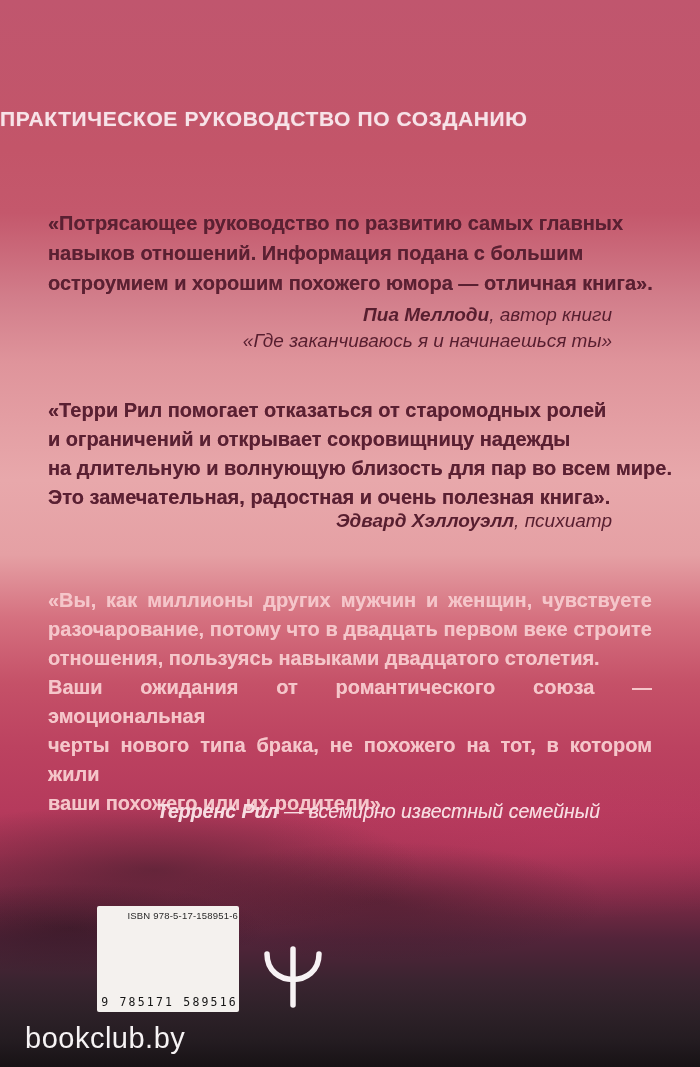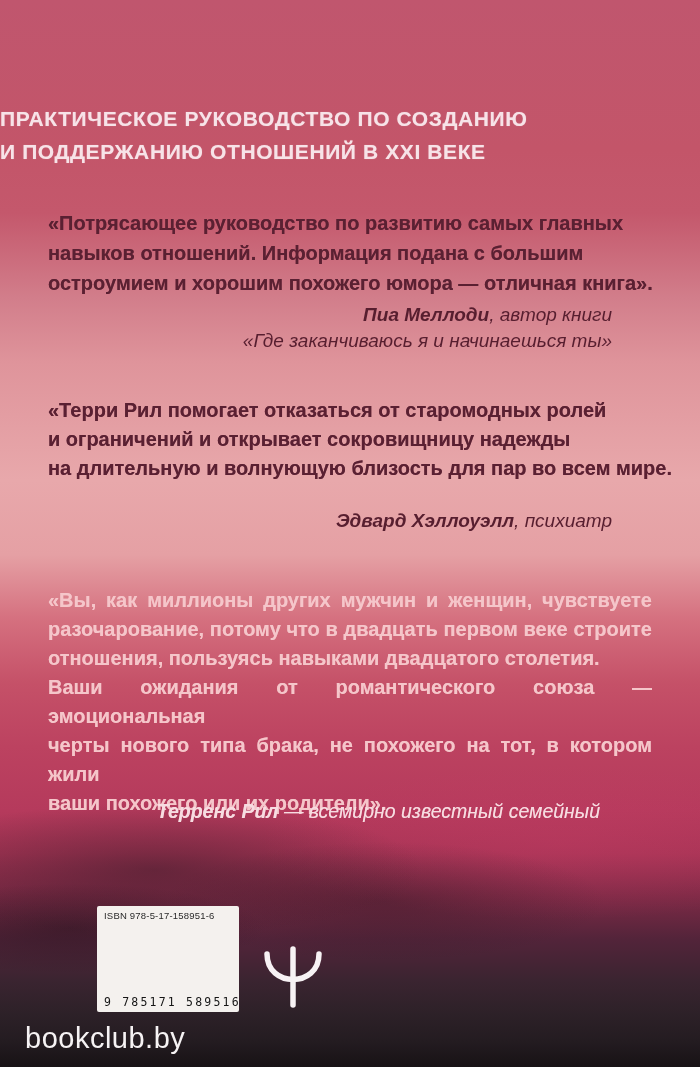--- a/index.html
+++ b/index.html
@@ -48,21 +48,21 @@
   .q3{top:586px;color:#f5c6ca;font-size:20px;line-height:29px;text-shadow:0 0 0.5px rgba(245,198,202,0.6);}
   .q3 .just{white-space:normal;text-align:justify;text-align-last:justify;width:604px;}
   .attr{position:absolute;text-align:right;font-style:italic;}
   .a1{top:302px;right:88px;color:#571e2f;font-size:19px;line-height:26px;}
   .a2{top:508px;right:88px;color:#571e2f;font-size:19px;line-height:26px;}
   .a3{top:797px;right:100px;color:#f7dce1;font-size:19.5px;line-height:28px;text-shadow:0 0 0.5px rgba(247,220,225,0.6);}
   .attr .an{font-weight:700;}
   .barcode{
     position:absolute;left:97px;top:906px;width:142px;height:106px;
     background:#f4f1ee;border-radius:2px;box-sizing:border-box;
-    display:flex;flex-direction:column;align-items:flex-start;padding:4px 1px 3px 7px;
+    display:flex;flex-direction:column;align-items:flex-end;padding:4px 1px 3px 7px;
   }
   .isbn{font-size:9.5px;color:#2a2a2a;text-align:center;letter-spacing:0.2px;white-space:nowrap;}
   .bars{
     flex:1;margin:3px 1px 2px 1px;
     background-image:repeating-linear-gradient(90deg,
       #141414 0px,#141414 2px,
       #f4f1ee 2px,#f4f1ee 3px,
       #141414 3px,#141414 4px,
       #f4f1ee 4px,#f4f1ee 8px,
       #141414 8px,#141414 11px,
@@ -92,37 +92,37 @@
   }
 </style>
 </head>
 <body>
 
 <div class="page">
   <div class="mist"></div>
 
   <header class="tagline">
     <div>ПРАКТИЧЕСКОЕ РУКОВОДСТВО ПО СОЗДАНИЮ</div>
-    <div>И ПОДДЕРЖАНИЮ ОТНОШЕНИЙ В XXI ВЕКЕ</div>
   </header>
 
   <section class="quote q1">
     <div class="qline">«Потрясающее руководство по развитию самых главных</div>
     <div class="qline">навыков отношений. Информация подана с большим</div>
     <div class="qline">остроумием и хорошим похожего юмора — отличная книга».</div>
   </section>
   <div class="attr a1">
     <div><span class="an">Пиа Меллоди</span><span>, автор книги</span></div>
     <div>«Где заканчиваюсь я и начинаешься ты»</div>
   </div>
 
   <section class="quote q2">
     <div class="qline">«Терри Рил помогает отказаться от старомодных ролей</div>
     <div class="qline">и ограничений и открывает сокровищницу надежды</div>
     <div class="qline">на длительную и волнующую близость для пар во всем мире.</div>
+    <div class="qline">Это замечательная, радостная и очень полезная книга».</div>
   </section>
   <div class="attr a2">
     <div><span class="an">Эдвард Хэллоуэлл</span><span>, психиатр</span></div>
   </div>
 
   <section class="quote q3">
     <div class="qline just">«Вы, как миллионы других мужчин и женщин, чувствуете</div>
     <div class="qline just">разочарование, потому что в двадцать первом веке строите</div>
     <div class="qline">отношения, пользуясь навыками двадцатого столетия.</div>
     <div class="qline just">Ваши ожидания от романтического союза — эмоциональная</div>

